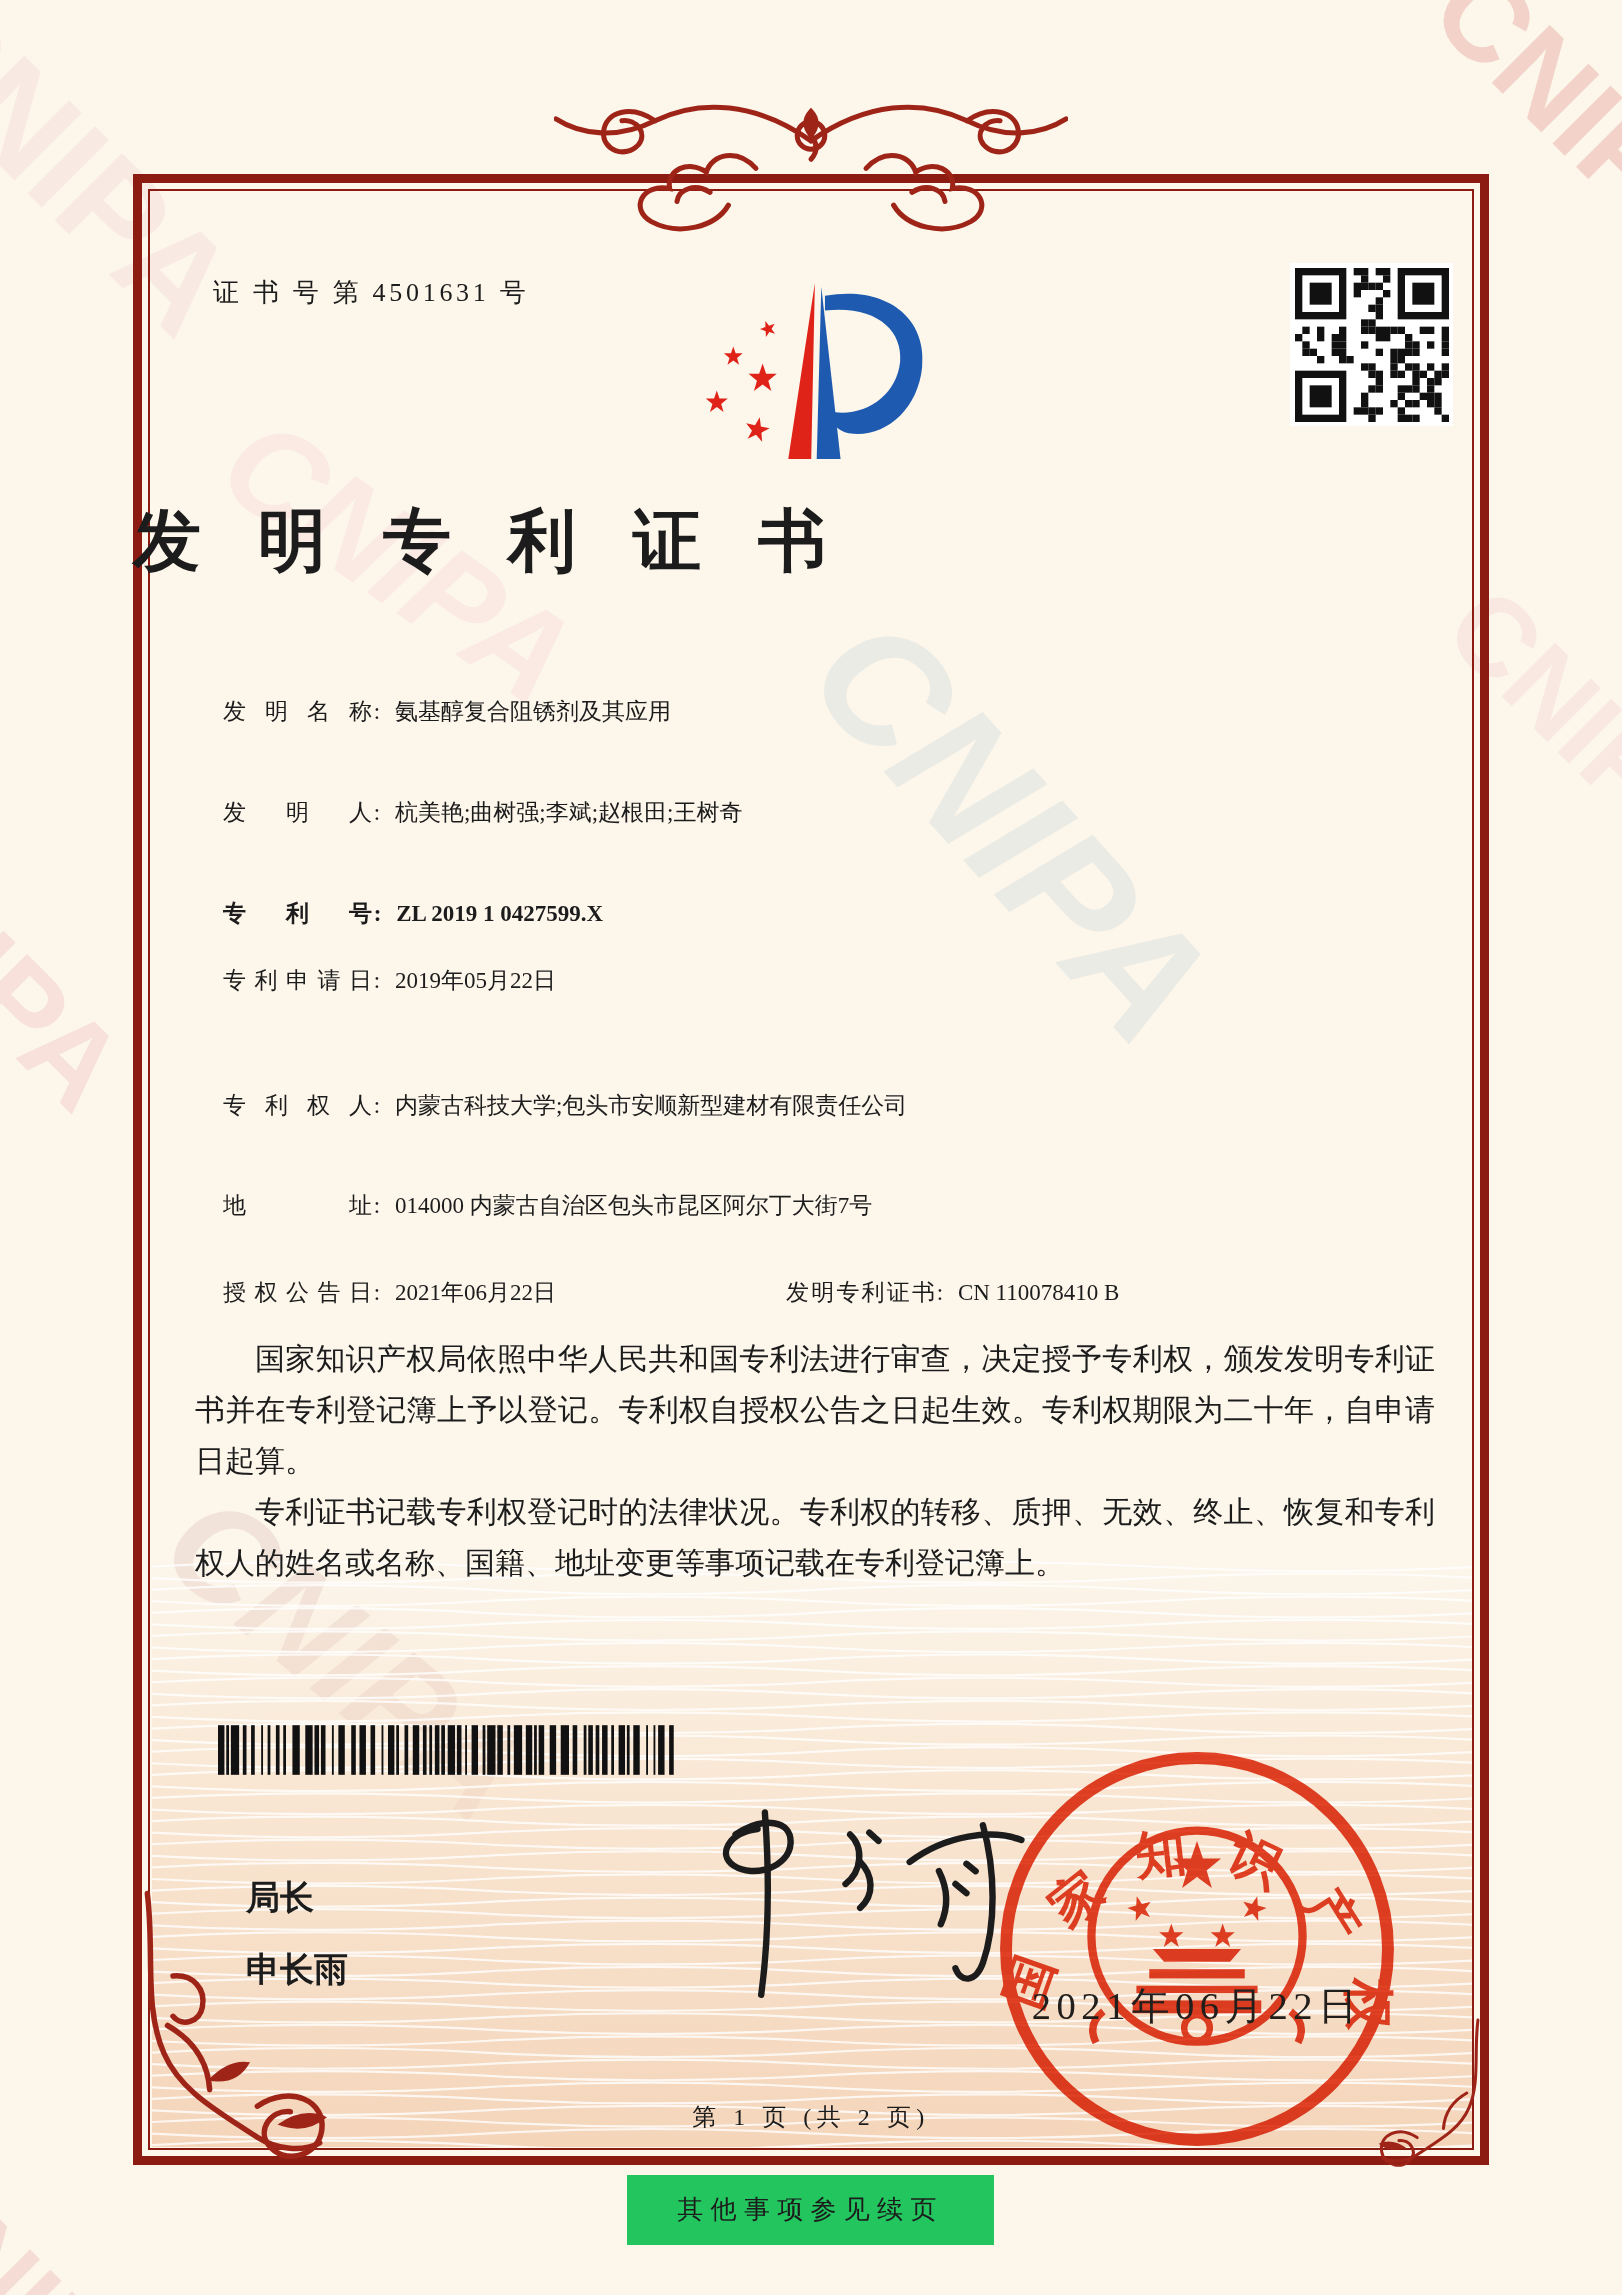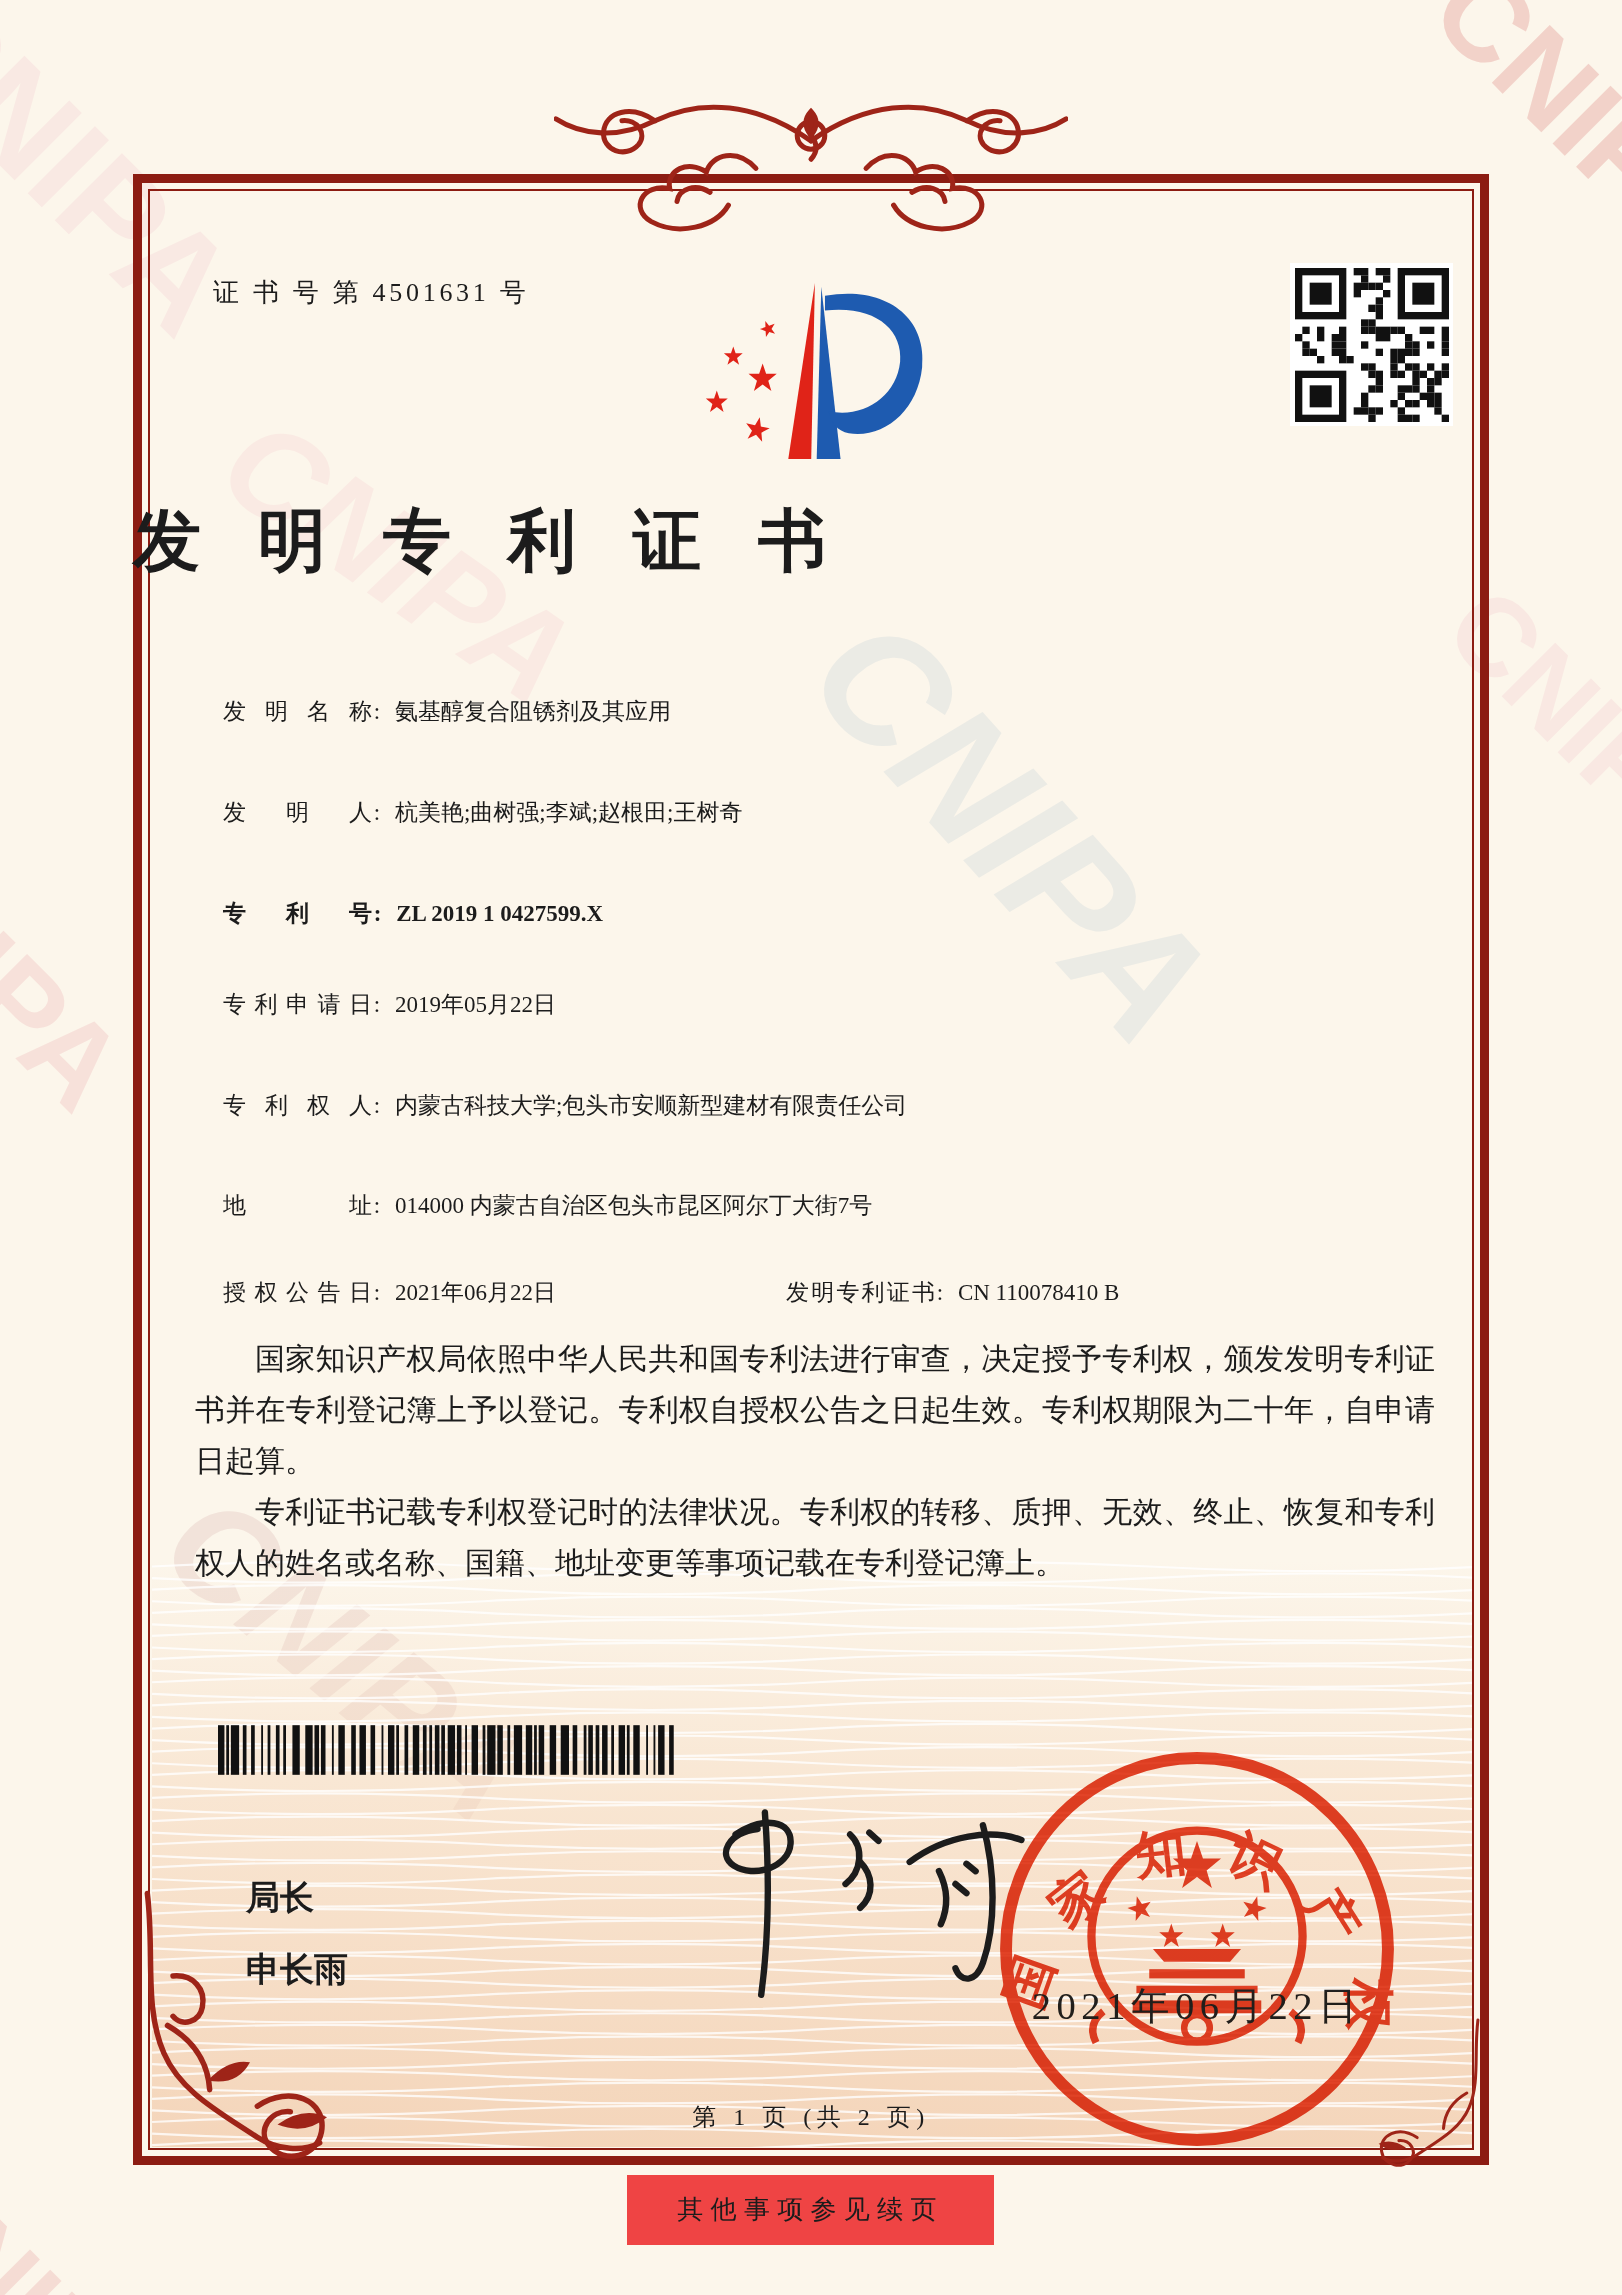--- a/index.html
+++ b/index.html
@@ -22,21 +22,21 @@
   .wavezone{position:absolute;left:152px;top:1561px;width:1320px;height:586px;
             background:linear-gradient(180deg,rgba(246,221,198,0) 0%,rgba(246,217,190,.55) 40%,#f4d5ba 100%);}
   .wavezone svg{position:absolute;left:0;top:0;}
   .wavezone path{stroke:#fff;stroke-width:2.4;fill:none;opacity:.78;}
   .barcode-box{position:absolute;left:218px;top:1725px;width:464px;height:50px;}
   .qr-box{position:absolute;left:1290px;top:263px;width:163px;height:163px;background:#fff;}
   .qr-box svg{position:absolute;left:4.6px;top:4.6px;}
   .signer{position:absolute;left:246px;font-size:34px;font-weight:bold;
           font-family:Liberation Mono, monospace;}
   .pagenum{position:absolute;left:133px;top:2101px;width:1356px;text-align:center;font-size:24px;letter-spacing:5.5px;}
-  .footnote{position:absolute;left:627px;top:2175px;width:367px;height:70px;background:#ef4444;
+  .footnote{position:absolute;left:627px;top:2175px;width:367px;height:70px;background:#22c55e;
             text-align:center;line-height:70px;font-size:26px;letter-spacing:7.3px;}
   .seal{position:absolute;left:984px;top:1736px;mix-blend-mode:multiply;}
   .sig{position:absolute;left:680px;top:1807px;}
   .ornament-top{position:absolute;left:554px;top:84px;}
   .flourish-bl{position:absolute;left:140px;top:1888px;}
   .flourish-br{position:absolute;left:1330px;top:2017px;}
 </style>
 </head>
 <body>
 
@@ -272,21 +272,21 @@
 
   <div class="frow" style="top:691px;">
     <span class="flabel">发明名称</span><span class="fcolon">:</span><span>氨基醇复合阻锈剂及其应用</span>
   </div>
   <div class="frow" style="top:792px;">
     <span class="flabel">发明人</span><span class="fcolon">:</span><span>杭美艳;曲树强;李斌;赵根田;王树奇</span>
   </div>
   <div class="frow" style="top:893px;font-weight:bold;">
     <span class="flabel">专利号</span><span class="fcolon">:</span><span>ZL 2019 1 0427599.X</span>
   </div>
-  <div class="frow" style="top:984px;">
+  <div class="frow" style="top:960px;">
     <span class="flabel">专利申请日</span><span class="fcolon">:</span><span>2019年05月22日</span>
   </div>
   <div class="frow" style="top:1085px;">
     <span class="flabel">专利权人</span><span class="fcolon">:</span><span>内蒙古科技大学;包头市安顺新型建材有限责任公司</span>
   </div>
   <div class="frow" style="top:1185px;">
     <span class="flabel">地址</span><span class="fcolon">:</span><span>014000 内蒙古自治区包头市昆区阿尔丁大街7号</span>
   </div>
   <div class="frow" style="top:1272px;width:1221px;">
     <span class="flabel">授权公告日</span><span class="fcolon">:</span><span>2021年06月22日</span>

